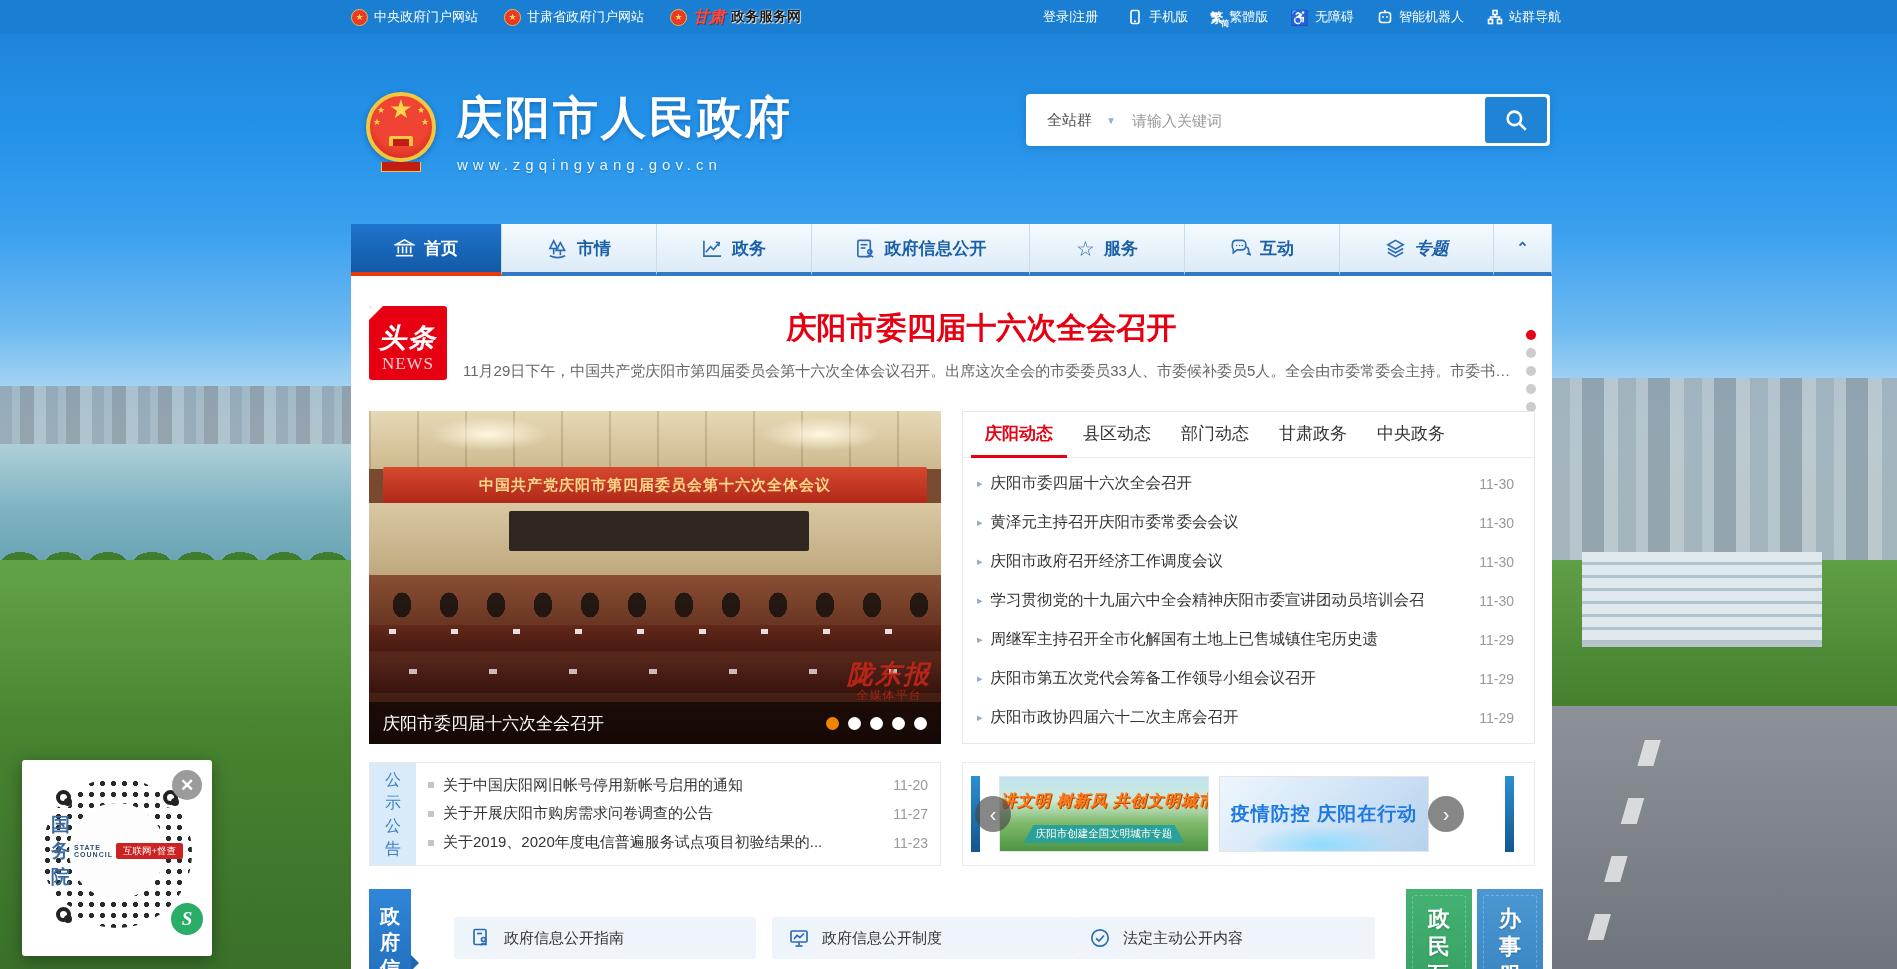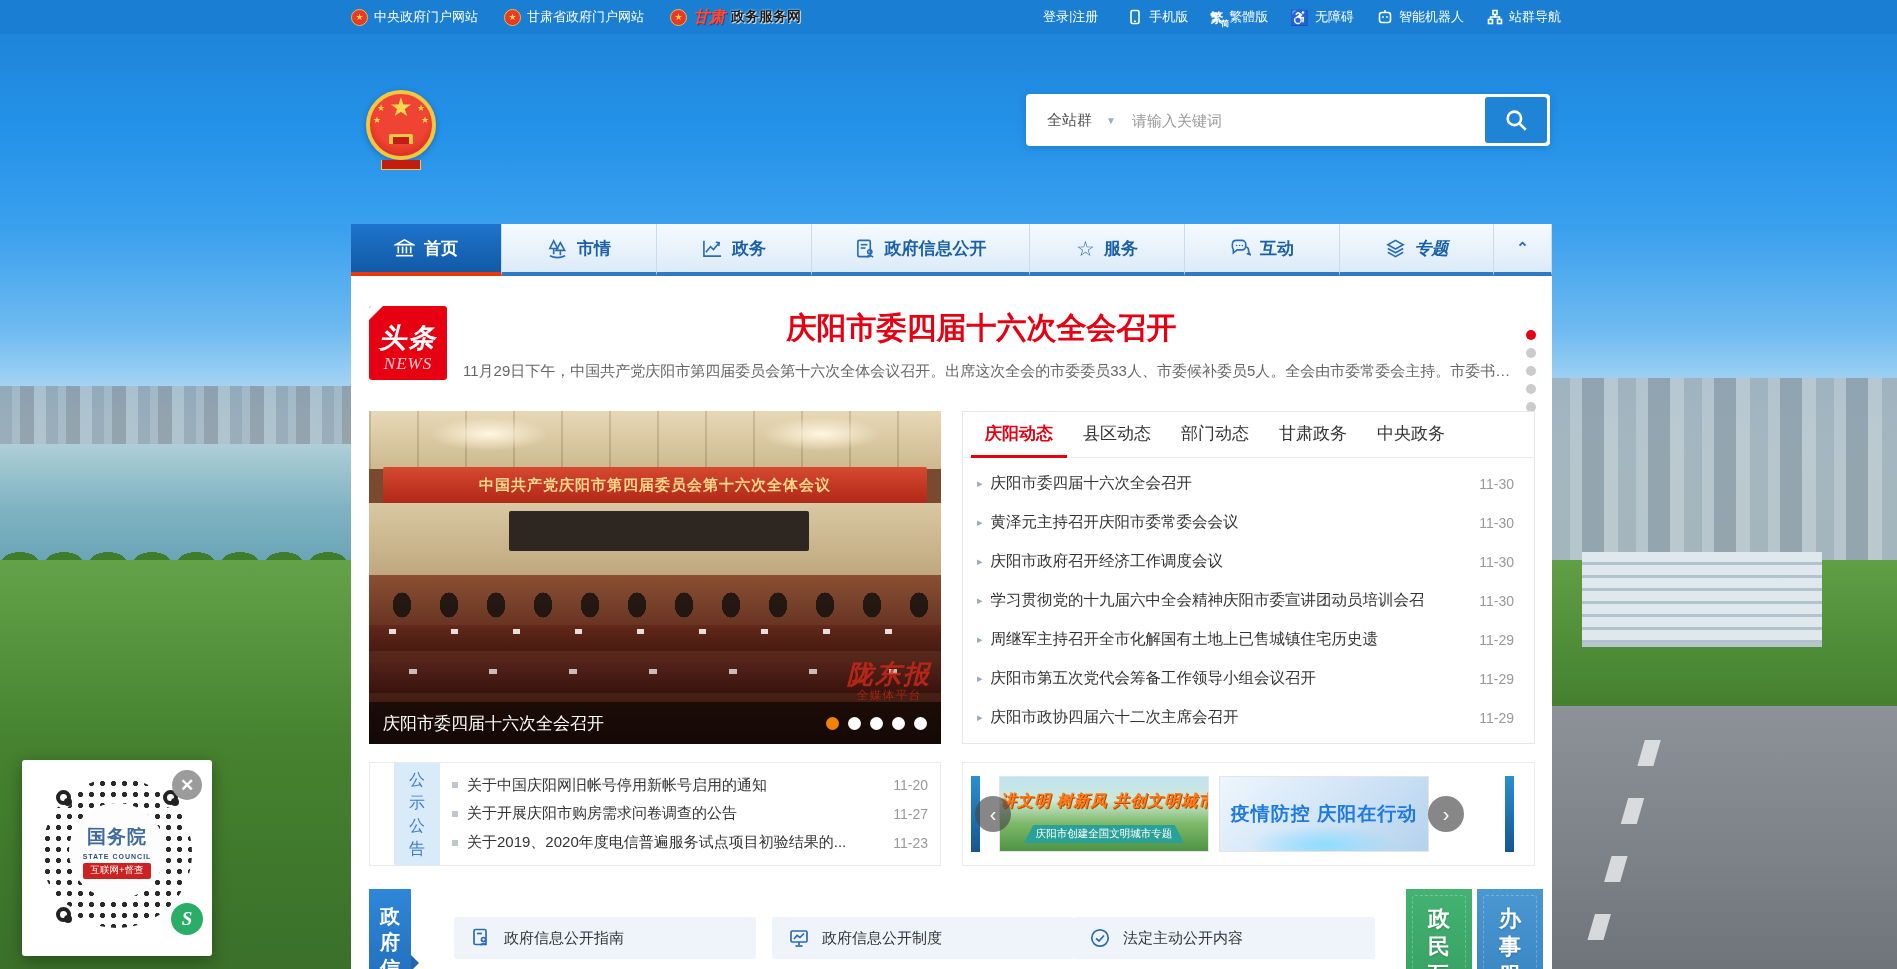--- a/index.html
+++ b/index.html
@@ -94,21 +94,21 @@
 
   
   #panel { position:absolute; left:351px; top:276px; width:1201px; height:693px; background:#fff; overflow:hidden; }
 
   
   #headline { position:absolute; left:18px; top:30px; width:1165px; height:88px; }
   #hl-badge { position:absolute; left:0; top:0; width:78px; height:74px; background:#e60012; border-radius:3px;
     color:#fff; overflow:hidden; cursor:pointer; }
   #hl-badge::before { content:""; position:absolute; left:0; top:0; border-style:solid; border-width:14px 14px 0 0; border-color:#fff transparent transparent transparent; }
   .hl-badge-main { position:absolute; left:0; right:0; top:14px; text-align:center; font-size:27px; font-weight:bold; font-style:italic; letter-spacing:2px; }
-  .hl-badge-sub { position:absolute; left:0; right:0; top:48px; text-align:center; font-size:17px; font-style:italic;
+  .hl-badge-sub { position:absolute; left:0; right:0; top:48px; text-align:center; font-size:17px; 
     font-family:"Liberation Serif", serif; color:rgba(255,255,255,.8); letter-spacing:1px; }
   #hl-title { position:absolute; left:90px; right:30px; top:2px; text-align:center; font-size:30px; font-weight:bold; color:#e60012; cursor:pointer; white-space:nowrap; overflow:hidden; }
   #hl-summary { position:absolute; left:94px; right:20px; top:56px; font-size:15px; color:#666; white-space:nowrap; overflow:hidden; text-overflow:ellipsis; }
   #hl-dots { position:absolute; right:-2px; top:24px; display:flex; flex-direction:column; gap:8px; }
   #hl-dots span { width:10px; height:10px; border-radius:50%; background:#ccc; cursor:pointer; }
   #hl-dots span.on { background:#e60012; }
 
   
   #carousel { position:absolute; left:18px; top:135px; width:572px; height:333px; overflow:hidden; cursor:pointer; background:#7a4a30; }
   .cr-ceiling { position:absolute; left:0; top:0; right:0; height:58px;
@@ -147,21 +147,21 @@
   .news-tab.active { color:#e60012; font-weight:bold; }
   .news-tab.active::after { content:""; position:absolute; left:-14px; right:-14px; bottom:-1px; height:3px; background:#e60012; }
   #news-list { position:absolute; left:14px; right:14px; top:52px; bottom:6px; display:flex; flex-direction:column; justify-content:space-around; }
   .news-row { display:flex; align-items:center; gap:8px; cursor:pointer; }
   .news-arrow { color:#9ab; font-size:11px; }
   .news-title { flex:1; font-size:15.5px; color:#333; white-space:nowrap; overflow:hidden; text-overflow:ellipsis; }
   .news-date { font-size:14px; color:#999; margin-right:6px; }
 
   
   #notice { position:absolute; left:18px; top:486px; width:572px; height:104px; border:1px solid #e9e9e9; display:flex; background:#fff; }
-  #notice-label { width:46px; background:#d9eaf8; color:#3a7fc8; display:flex; align-items:center; justify-content:center; cursor:default;margin-left:24px; }
+  #notice-label { width:46px; background:#d9eaf8; color:#3a7fc8; display:flex; align-items:center; justify-content:center; cursor:default; }
   #notice-label span { width:1em; font-size:16px; line-height:1.45; word-break:break-all; text-align:center; }
   #notice-list { flex:1; display:flex; flex-direction:column; justify-content:space-around; padding:8px 12px; }
   .notice-row { display:flex; align-items:center; gap:9px; cursor:pointer; }
   .notice-bullet { width:6px; height:6px; background:#c0c6cc; }
   .notice-title { flex:1; font-size:15px; color:#333; white-space:nowrap; overflow:hidden; text-overflow:ellipsis; }
   .notice-date { font-size:14px; color:#999; }
 
   
   #bannerbox { position:absolute; left:611px; top:486px; width:573px; height:104px; border:1px solid #ececec; background:#fff; }
   .bn-sliver { position:absolute; top:13px; width:9px; height:76px; background:linear-gradient(180deg,#2b8fd0,#15568f); }
@@ -205,21 +205,21 @@
     box-shadow:0 4px 16px rgba(0,0,0,.35); z-index:9; }
   #qr-close { position:absolute; right:10px; top:10px; width:30px; height:30px; border-radius:50%; background:#9b9b9b;
     color:#fff; font-size:17px; font-weight:bold; display:flex; align-items:center; justify-content:center; cursor:pointer; z-index:3; }
   #qr-code { position:absolute; left:20px; top:18px; width:150px; height:150px; border-radius:50%; overflow:hidden;
     background:radial-gradient(circle,#2a2a2a 2.4px,transparent 2.9px); background-size:11px 11px; }
   .qr-eye { position:absolute; width:15px; height:15px; border:4px solid #222; border-radius:50%; background:#fff;
     box-shadow:0 0 0 3px #fff; z-index:2; }
   .qr-eye::after { content:""; position:absolute; left:3.5px; top:3.5px; width:8px; height:8px; background:#222; border-radius:50%; }
   #qr-eye-tl { left:34px; top:30px; } #qr-eye-tr { right:34px; top:30px; } #qr-eye-bl { left:34px; bottom:34px; }
   #qr-center { position:absolute; left:47px; top:43px; width:96px; height:96px; border-radius:50%; background:#fdfdfd;
-    display:flex; flex-direction:column; align-items:center; justify-content:center; gap:3px; z-index:1; }
+    display:flex; align-items:center; justify-content:center; gap:3px; z-index:1; }
   #qr-title { font-size:19px; font-weight:bold; color:#3d6b9e; letter-spacing:1px; }
   #qr-sub { font-size:7px; font-weight:bold; color:#2a4e7a; letter-spacing:1px; }
   #qr-badge { font-size:9.5px; color:#fff; background:#cc2222; padding:1.5px 7px; border-radius:2px; white-space:nowrap; }
   #qr-wx { position:absolute; right:6px; bottom:18px; width:38px; height:38px; border-radius:50%; background:#2aae67;
     border:3px solid #fff; color:#fff; font-size:19px; font-weight:bold; font-style:italic;
     font-family:"Liberation Serif", serif; display:flex; align-items:center; justify-content:center; z-index:3; }
 </style>
 </head>
 <body>
 
@@ -309,20 +309,24 @@
   <div id="brand">
     <div id="emblem">
       <div class="emb-circle"></div>
       <div class="emb-star">★</div>
       <span class="emb-small" style="left:14px;top:16px;">★</span>
       <span class="emb-small" style="left:10px;top:28px;">★</span>
       <span class="emb-small" style="right:14px;top:16px;">★</span>
       <span class="emb-small" style="right:10px;top:28px;">★</span>
       <div class="emb-gate"></div>
       <div class="emb-ribbon"></div>
+    </div>
+    <div>
+      <div id="site-name">庆阳市人民政府</div>
+      <div id="site-url">www.zgqingyang.gov.cn</div>
     </div>
   </div>
 
   <div id="search">
     <div class="sc-scope">
       <span>全站群</span>
       <span class="sc-caret">▼</span>
     </div>
     <input type="text" placeholder="请输入关键词" style="">
     <button id="search-btn">

